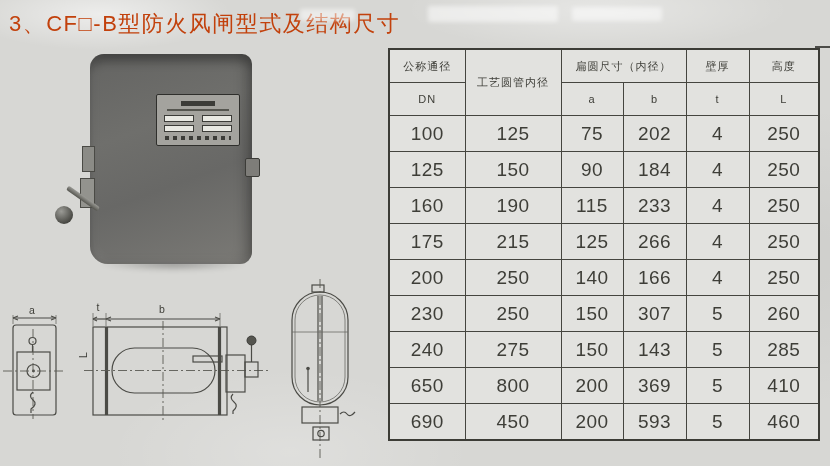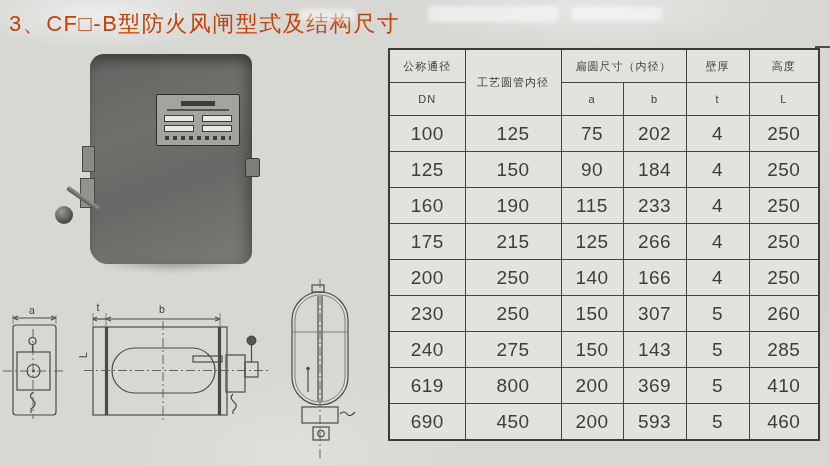--- a/index.html
+++ b/index.html
@@ -263,21 +263,21 @@
     </tr>
     <tr>
       <td>240</td>
       <td>275</td>
       <td>150</td>
       <td>143</td>
       <td>5</td>
       <td>285</td>
     </tr>
     <tr>
-      <td>619</td>
+      <td>650</td>
       <td>800</td>
       <td>200</td>
       <td>369</td>
       <td>5</td>
       <td>410</td>
     </tr>
     <tr>
       <td>690</td>
       <td>450</td>
       <td>200</td>

